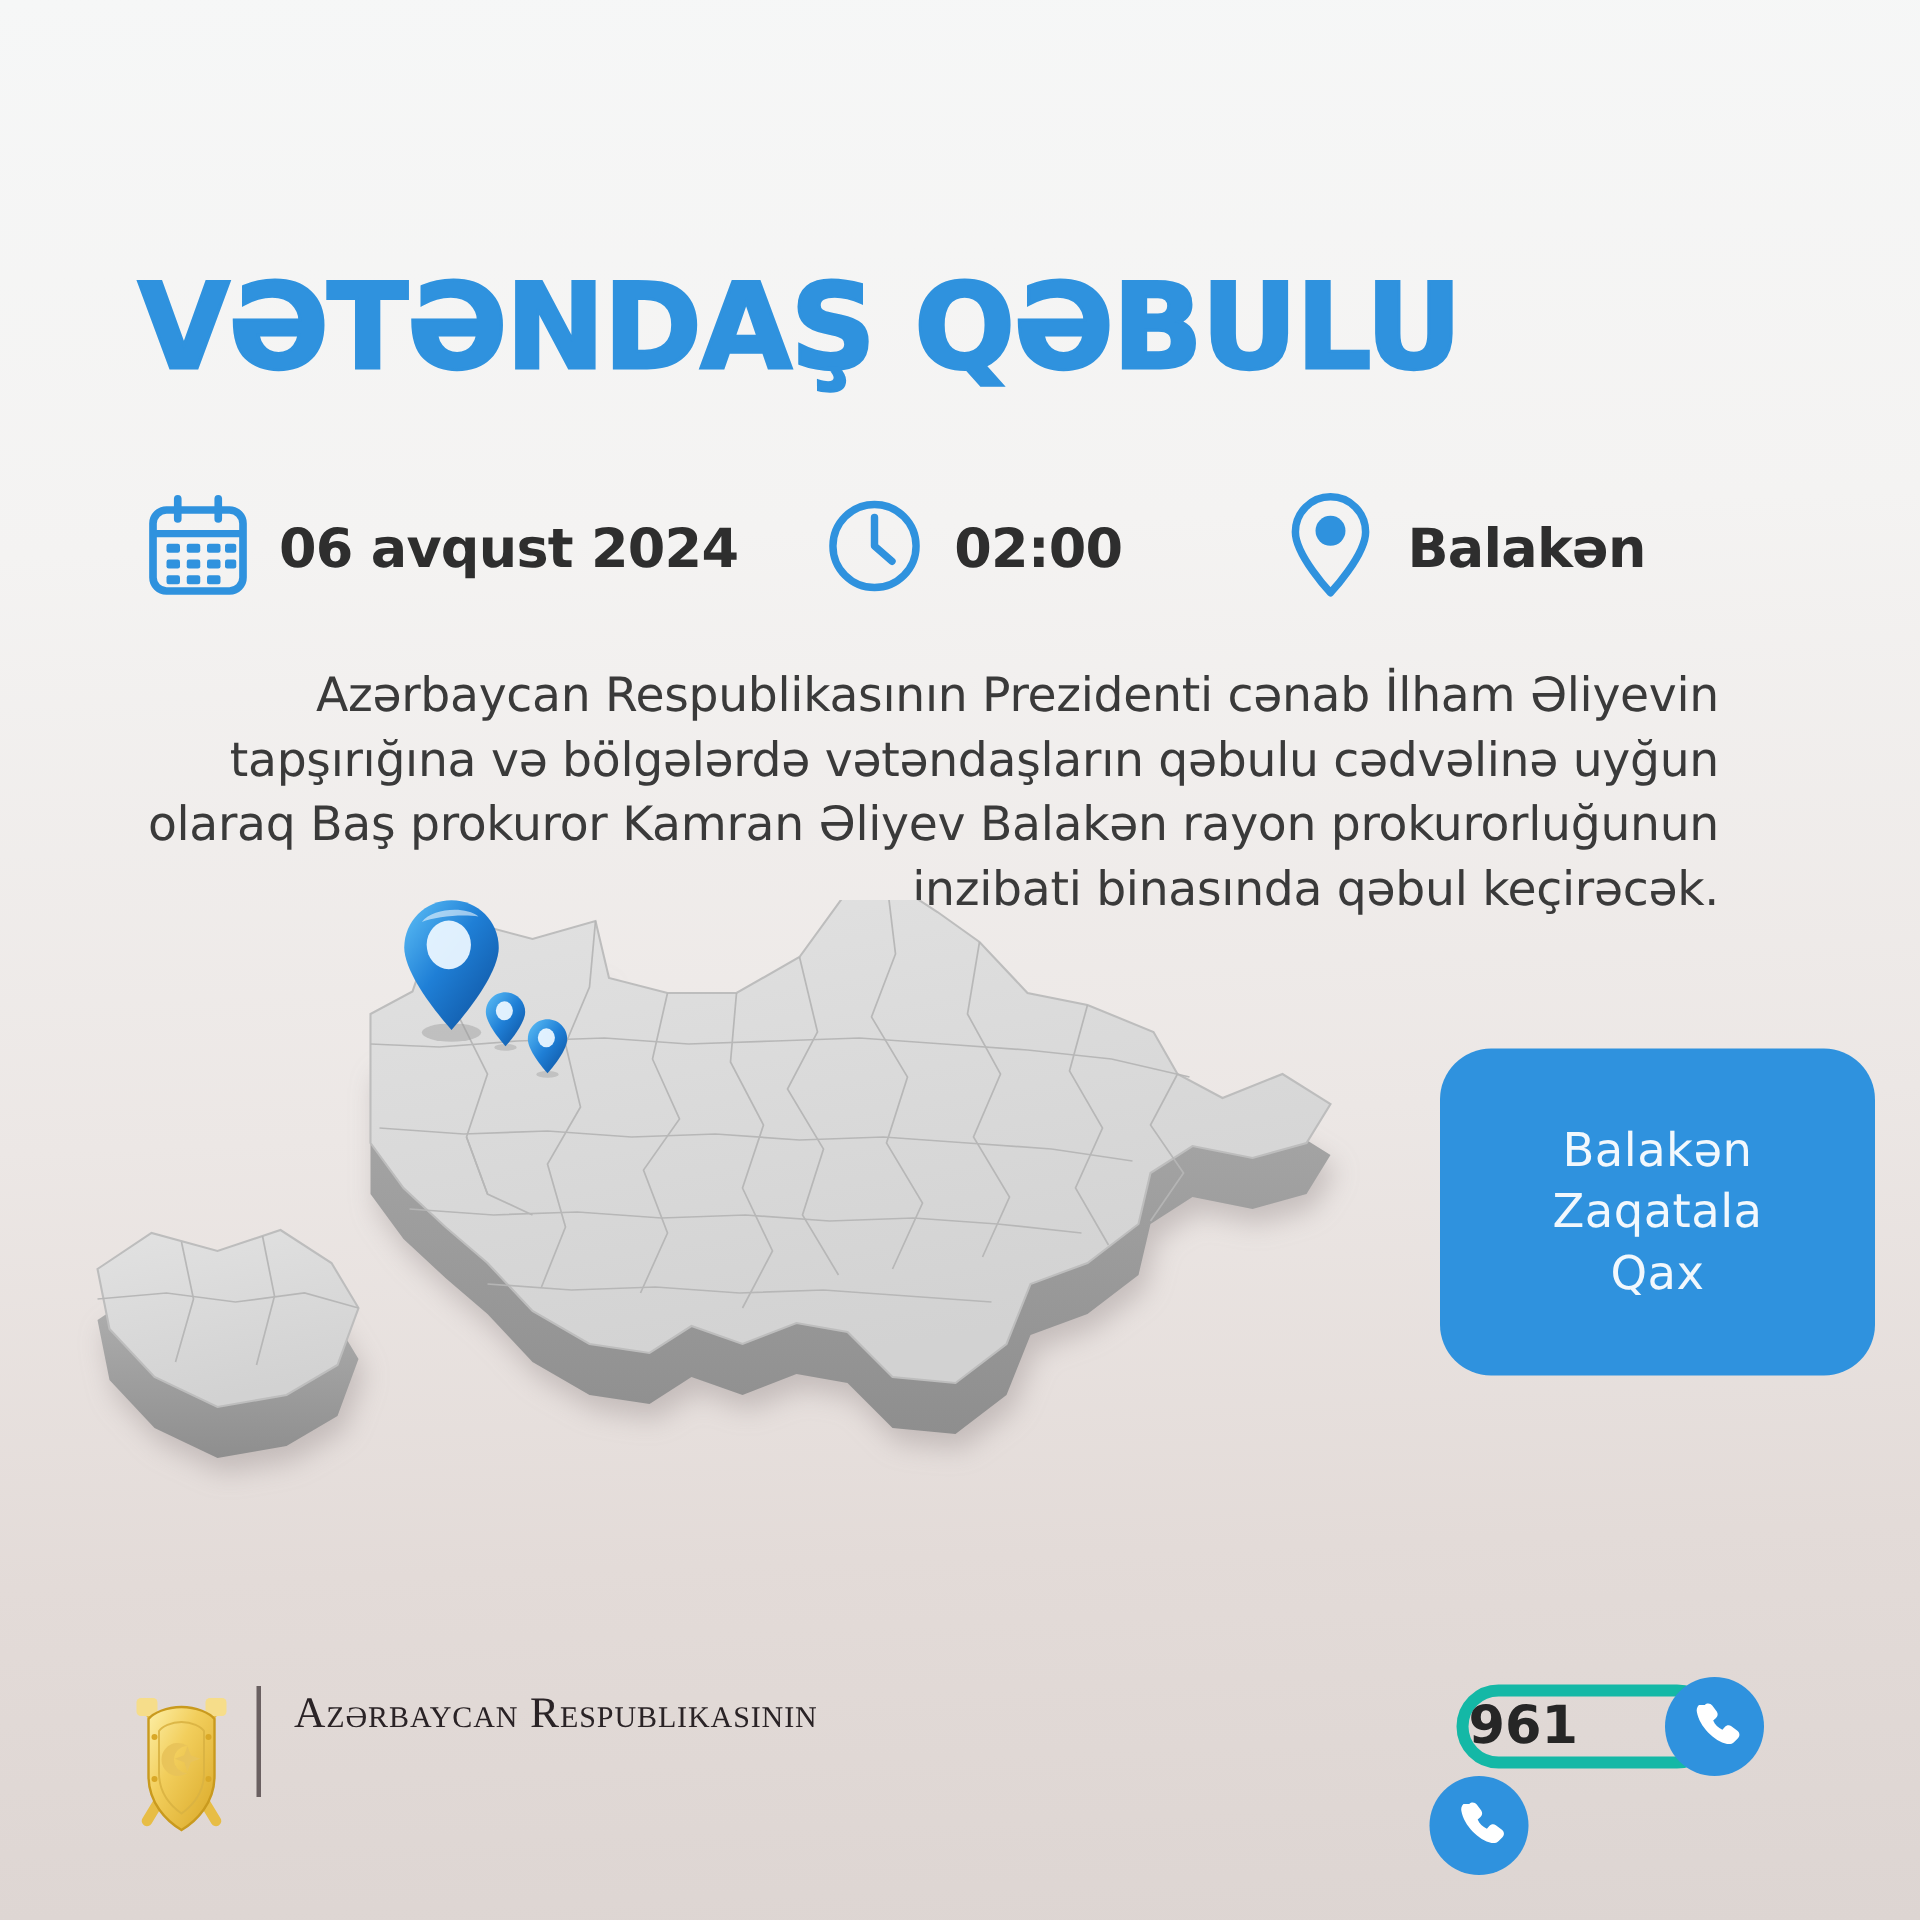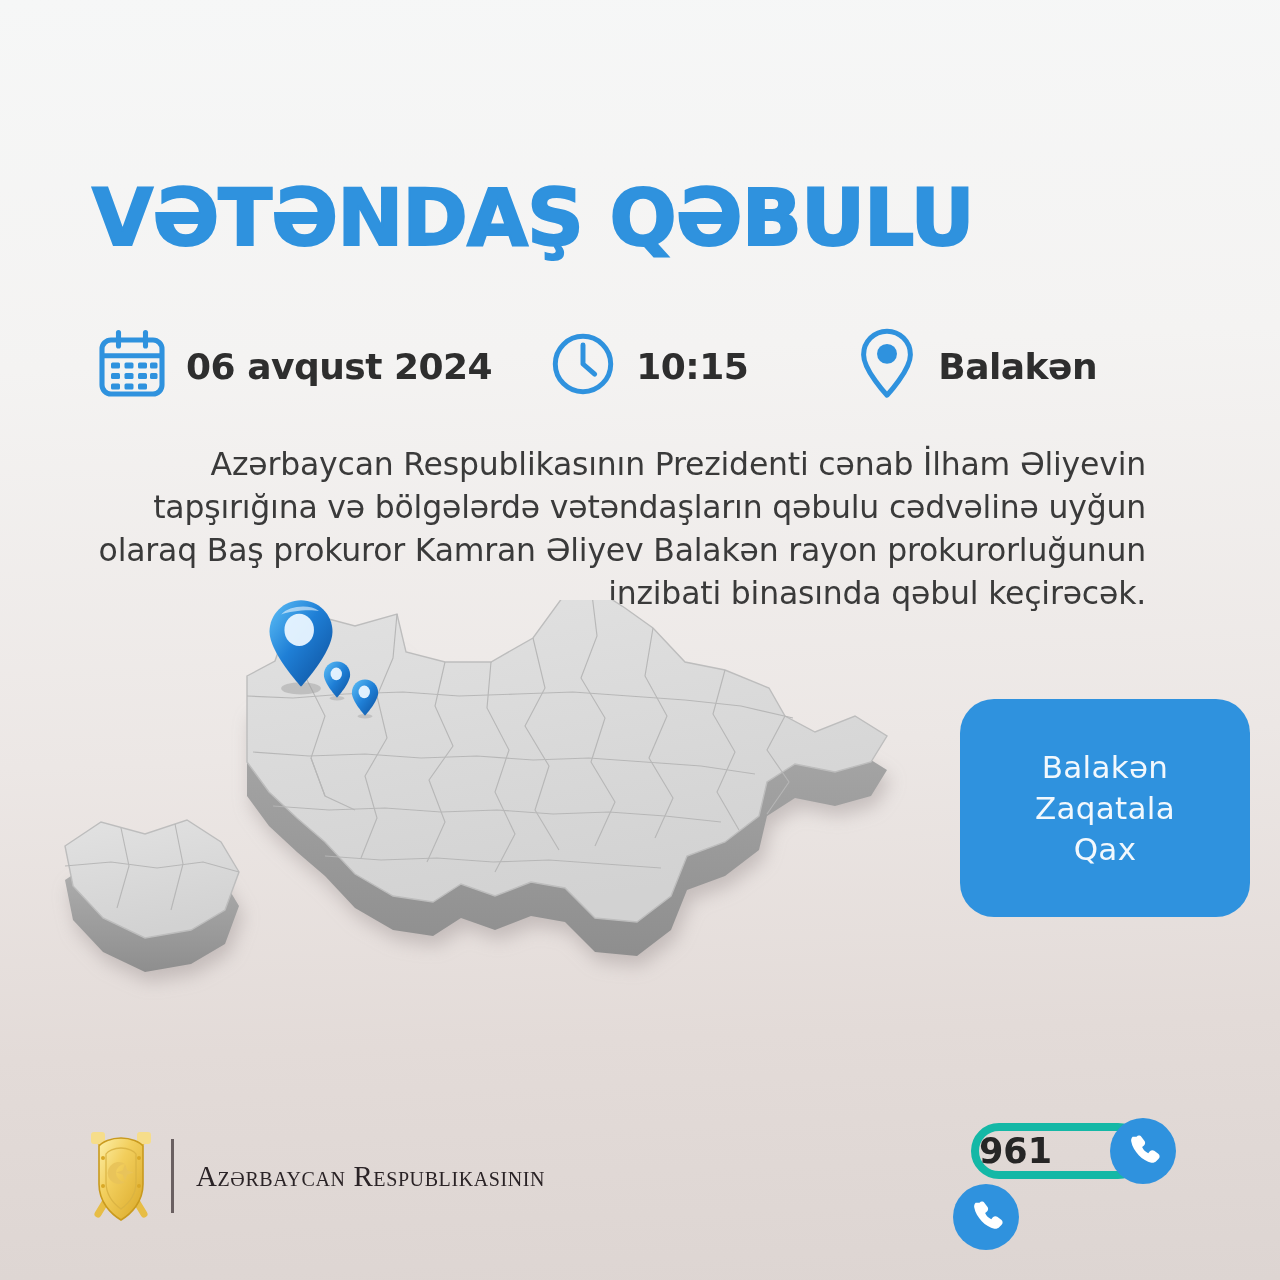--- a/index.html
+++ b/index.html
@@ -54,21 +54,21 @@
     background:#2f92de;border-radius:34px;
     display:flex;flex-direction:column;align-items:center;justify-content:center;
   }
   .city-card span{
     display:block;color:#f2f8fd;font-size:31px;line-height:41px;
     font-family:"DejaVu Sans","Liberation Sans",sans-serif;font-weight:400;
     letter-spacing:0.3px;
   }
 
   
-  .footer-logo{position:absolute;left:85px;top:1124px;display:flex;align-items:center;}
+  .footer-logo{position:absolute;left:85px;top:1124px;display:flex;align-items:flex-start;}
   .emblem{width:72px;height:104px;flex:0 0 auto;}
   .divider{width:3px;height:74px;background:#6a6061;margin:0 22px 0 14px;flex:0 0 auto;}
   .org-text{
     font-family:"Liberation Serif","DejaVu Serif",serif;
     color:#2a2326;font-size:29px;line-height:36px;
     font-variant:small-caps;letter-spacing:0.6px;
   }
 
   .phones{position:absolute;left:960px;top:1122px;width:250px;height:130px;}
   .pill{
@@ -125,21 +125,21 @@
     <span class="gap-b"></span>
 
     <div class="meta-item">
       <span class="meta-icon">
         <svg width="70" height="70" viewBox="0 0 48 48">
           <circle cx="24" cy="24" r="19" fill="none" stroke="#2f92de" stroke-width="3.4"></circle>
           <path d="M24 11 L24 24 L32 31" fill="none" stroke="#2f92de" stroke-width="3.4" stroke-linecap="round" stroke-linejoin="round"></path>
         </svg>
       </span>
       <span class="gap-a"></span>
-      <span class="meta-text">10:15</span>
+      <span class="meta-text">02:00</span>
     </div>
 
     <span class="gap-b"></span>
     <span style="width:50px"></span>
 
     <div class="meta-item">
       <span class="meta-icon">
         <svg width="66" height="78" viewBox="0 0 40 50">
           <path d="M20 4 C11.7 4 5 10.7 5 19 C5 29 20 45 20 45 C20 45 35 29 35 19 C35 10.7 28.3 4 20 4 Z" fill="none" stroke="#2f92de" stroke-width="3.2" stroke-linejoin="round"></path>
           <circle cx="20" cy="18.5" r="6.4" fill="#2f92de"></circle>

